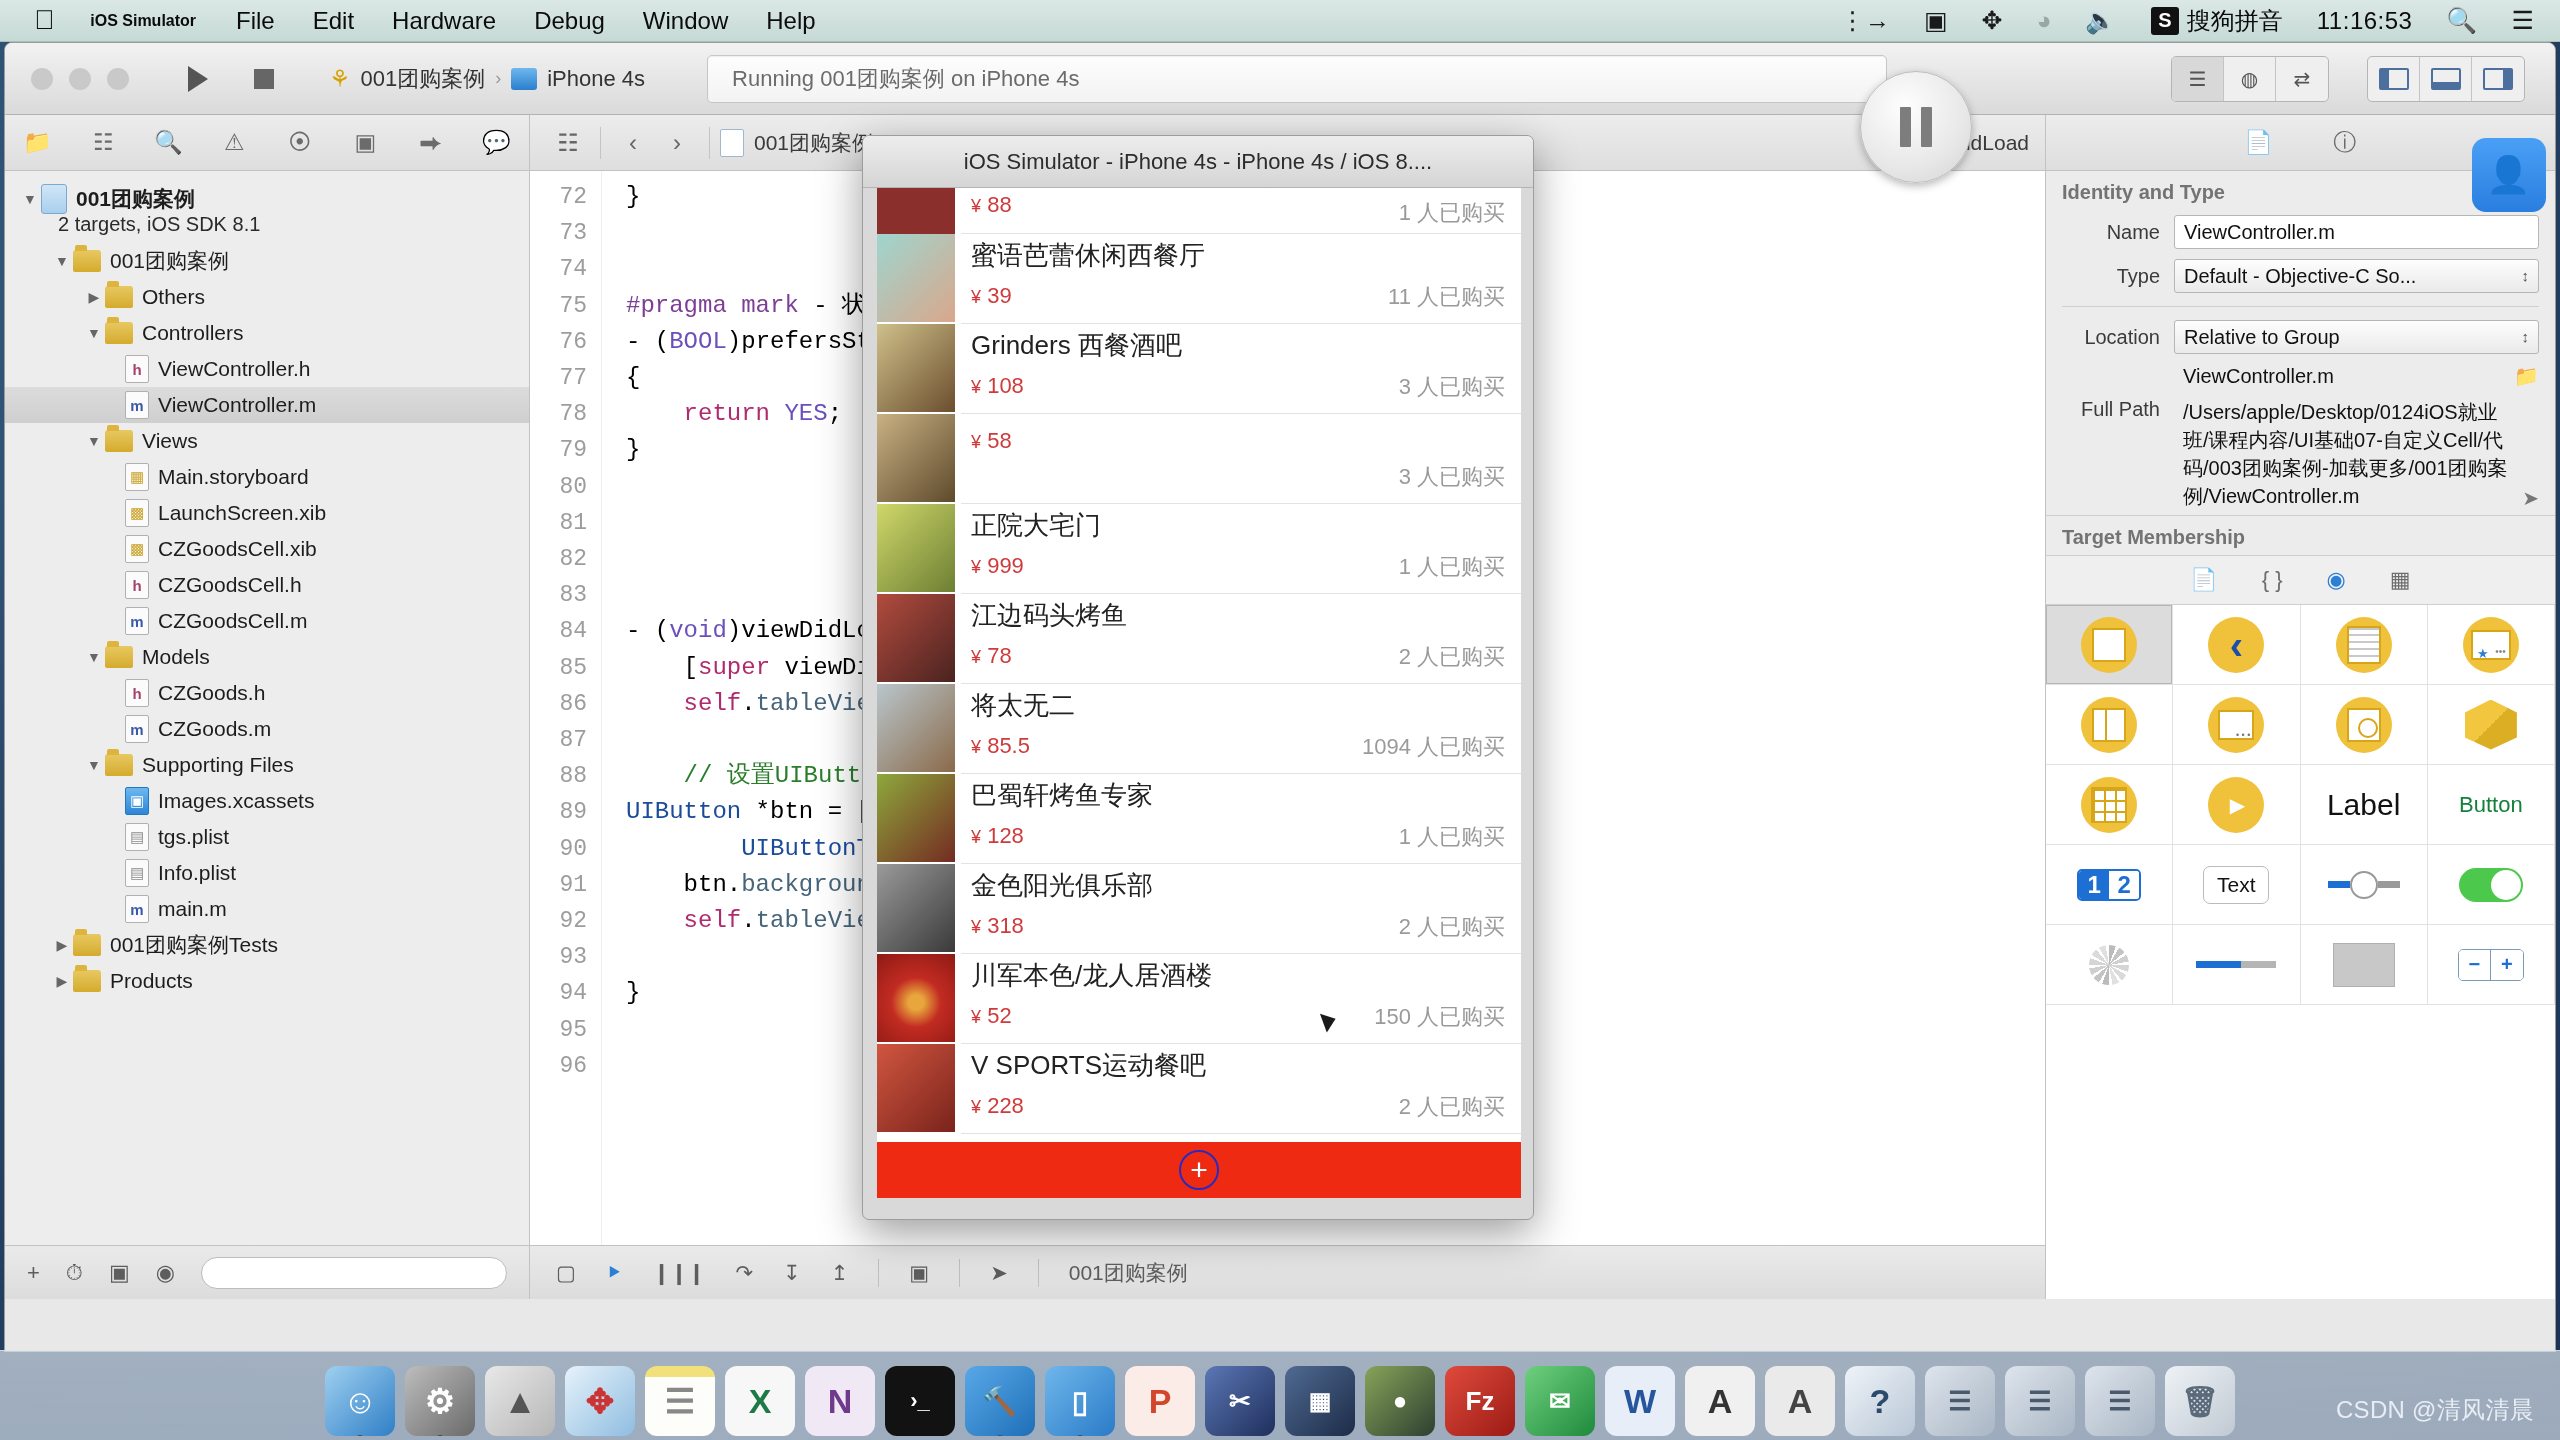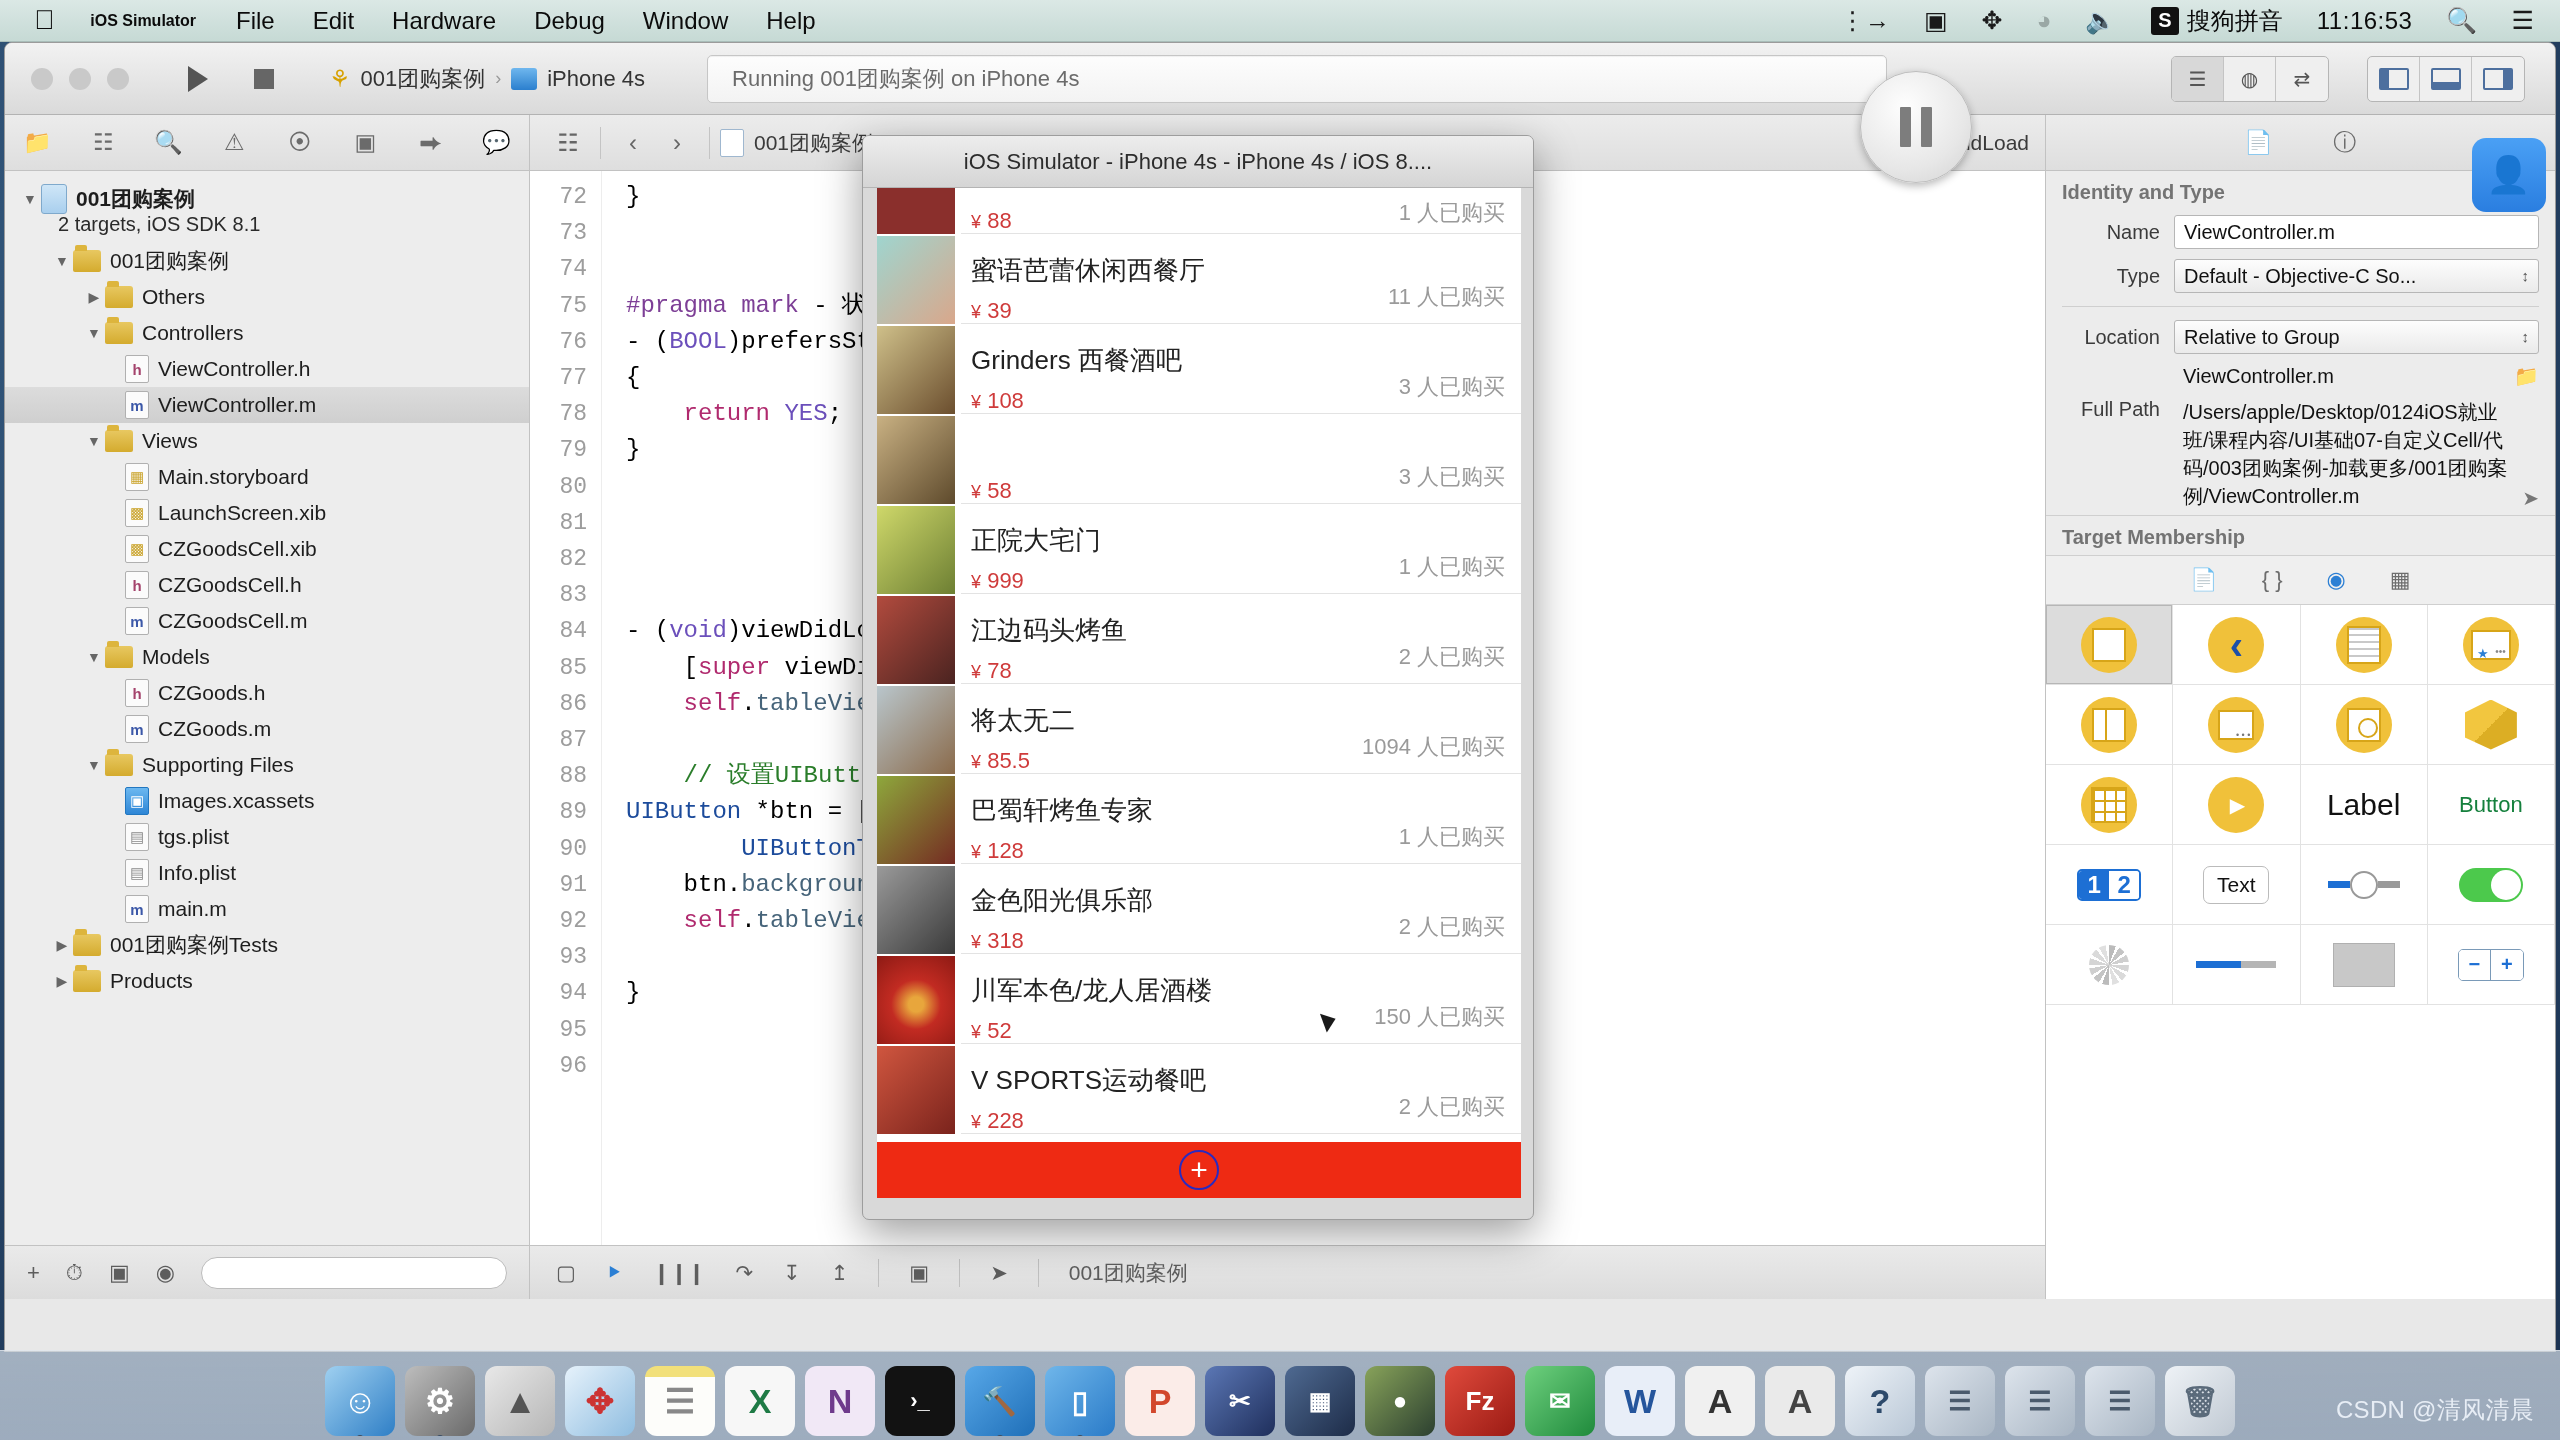--- a/index.html
+++ b/index.html
@@ -324,21 +324,21 @@
     border-bottom: 1px solid #b4b4b4;
     display: flex; align-items: center; justify-content: center;
     font-size: 22px; color: #2c2c2c;
   }
   .sim-screen {
     position: absolute; left: 14px; top: 52px; width: 644px; height: 1010px;
     background: #fff; overflow: hidden;
   }
   .goods-list { position: relative; }
   .goods-cell {
-    display: flex; align-items: flex-end; height: 90px; position: relative;
+    display: flex; align-items: flex-start; height: 90px; position: relative;
     padding: 0; background: #fff;
   }
   .goods-cell::after {
     content: ""; position: absolute; left: 84px; right: 0; bottom: 0; height: 1px; background: #e3e3e3;
   }
   .gthumb { width: 78px; height: 88px; flex: 0 0 78px; background-size: cover; background-position: center; }
   .gmain { flex: 1; padding: 4px 0 0 16px; min-width: 0; }
   .gtitle { font-size: 26px; color: #222; white-space: nowrap; overflow: hidden; text-overflow: ellipsis; }
   .gprice { font-size: 22px; color: #cf3b3b; margin-top: 10px; }
   .gprice .yen { font-size: 18px; }

